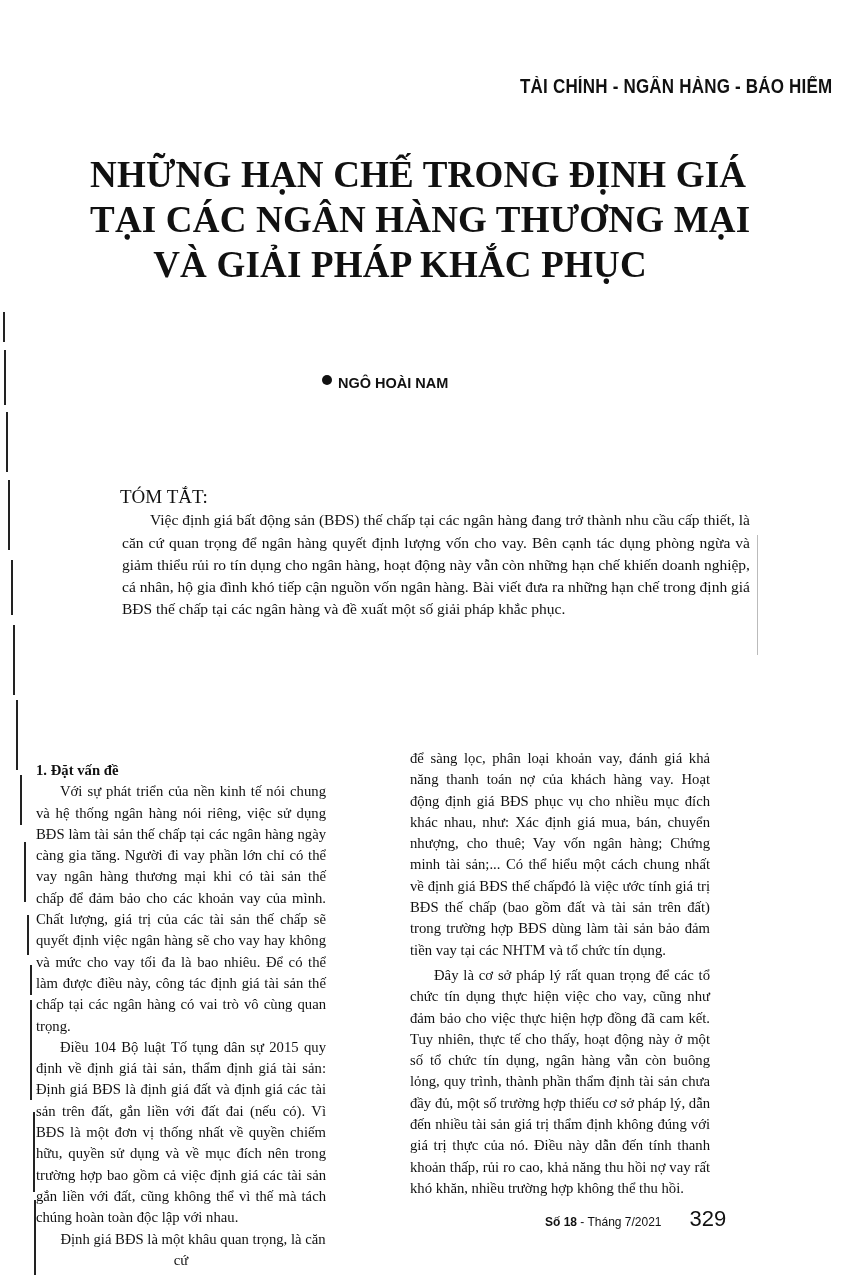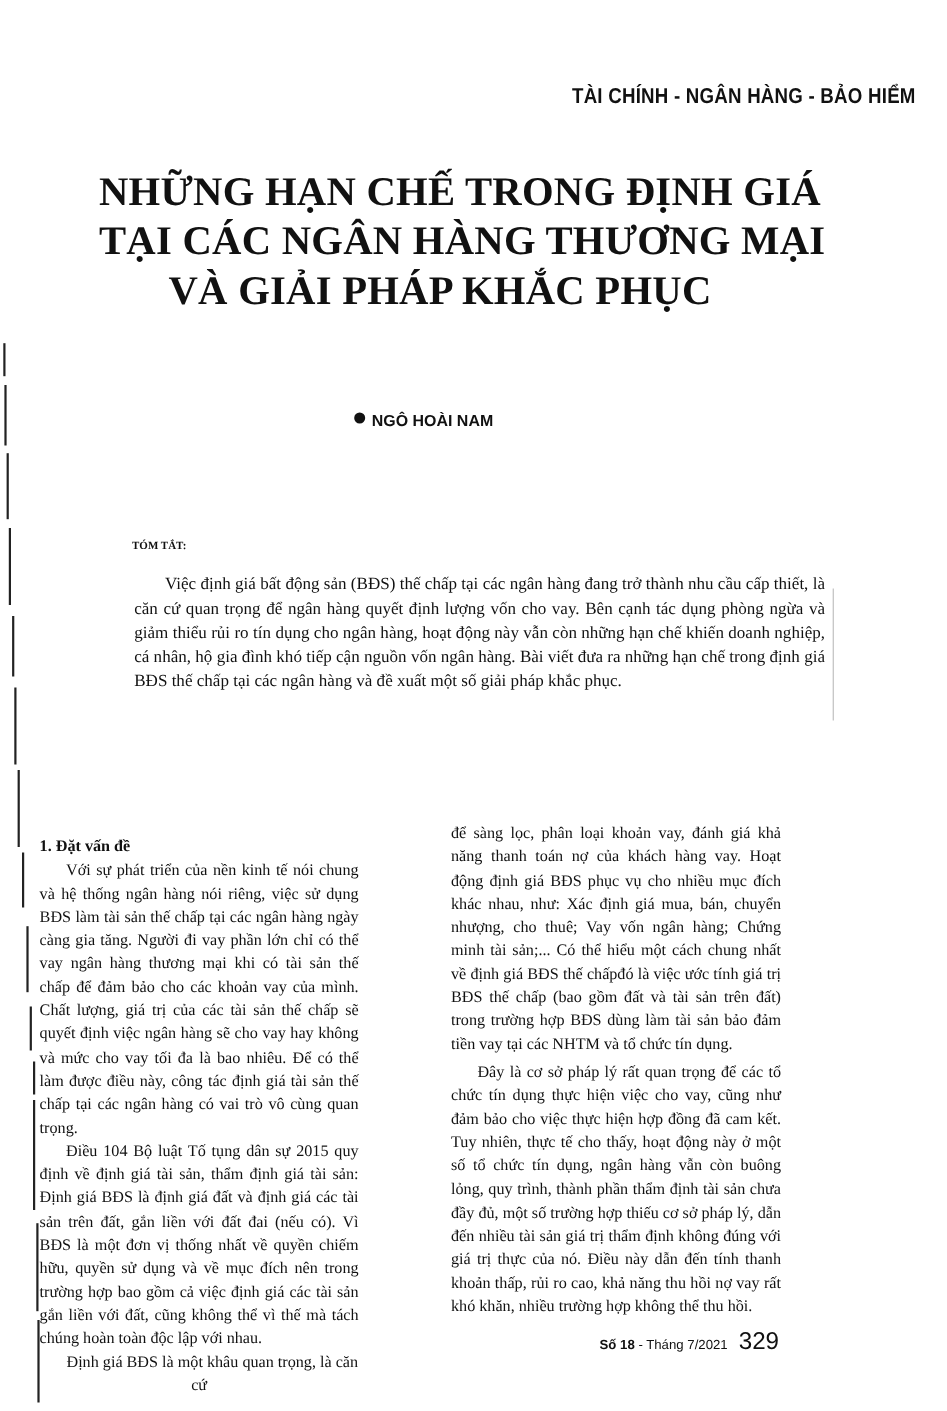--- a/index.html
+++ b/index.html
@@ -22,42 +22,42 @@
   .author {
     position: absolute; top: 375px; left: 322px;
     font-family: "Liberation Sans", "DejaVu Sans", sans-serif; font-weight: bold; font-size: 14.5px;
     display: flex; align-items: flex-start; gap: 6px; color: #111;
   }
   .bullet { width: 10px; height: 10px; border-radius: 50%; background: #111; display: inline-block; }
   .abstract {
     position: absolute; top: 486px; left: 122px; width: 628px;
     font-size: 15.5px; line-height: 22.3px; text-align: justify;
   }
-  .abstract .heading { font-weight: bold; font-size: 10px; margin-left: -2px; margin-bottom: 12px; }
+  .abstract .heading { font-weight: normal; font-size: 19px; margin-left: -2px; margin-bottom: 1px; }
   .abstract p { margin: 0; text-indent: 0; }
   .abstract .para { text-indent: 28px; }
   .abstract .keywords { text-indent: 28px; margin-top: 2px; }
   .abstract .kw-label { font-weight: bold; }
   .col {
     position: absolute; top: 760px; width: 290px;
     font-size: 14.7px; line-height: 21.3px; text-align: justify;
   }
   .col-left { left: 36px; }
   .col-right { left: 410px; top: 748px; width: 300px; }
   .col h3 { font-size: 14.7px; font-weight: bold; margin: 0; line-height: 21.3px; font-family: Liberation Serif, serif; }
   .col p { margin: 0; }
   .col .indent { text-indent: 24px; }
   .col .gap { margin-top: 4px; }
   .footer {
     position: absolute; top: 1206px; left: 545px; display: flex; align-items: baseline; gap: 8px;
     font-family: "Liberation Sans", "DejaVu Sans", sans-serif; color: #111;
   }
   .footer .issue { font-size: 12px; }
   .footer .issue b { font-weight: bold; }
-  .footer .page-num { font-size: 22px; margin-left: 2px; }
+  .footer .page-num { font-size: 22px; margin-left: 20px; }
   .margin-line {
     position: absolute; width: 1.5px; background: #222;
   }
   .scan-mark {
     position: absolute; width: 1px; background: #bbb;
   }
 </style>
 </head>
 <body>
 

